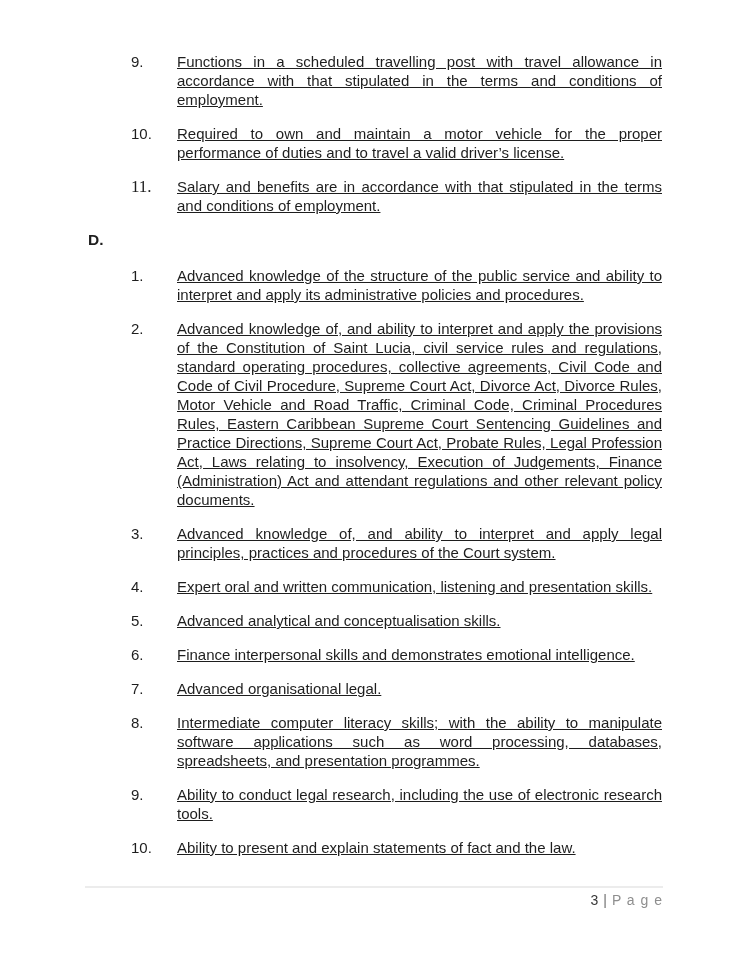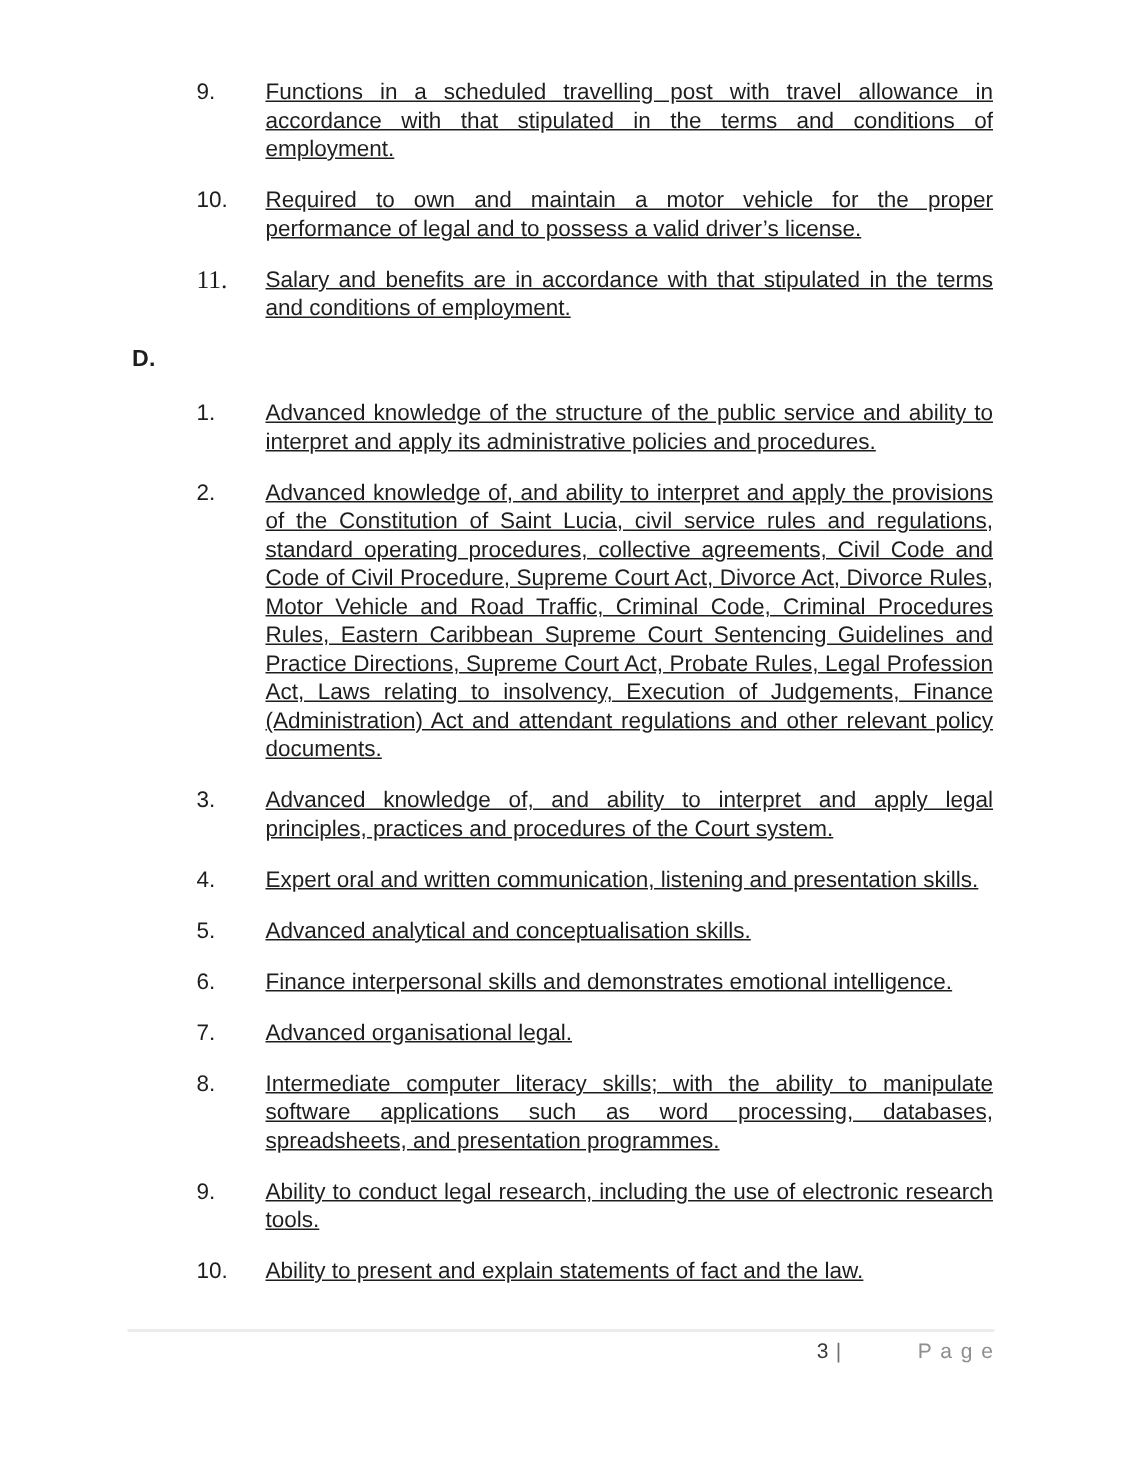--- a/index.html
+++ b/index.html
@@ -56,38 +56,38 @@
     left: 85px;
     width: 578px;
     border-top: 2px solid #ececec;
     padding-top: 3px;
     text-align: right;
     font-size: 14px;
     line-height: 18px;
   }
   .pg-num { color: #383838; }
   .pg-sep { color: #6f6f6f; margin: 0 5px; }
-  .pg-word { color: #8e8e8e; letter-spacing: 1px; margin-left: 46px; }
+  .pg-word { color: #8e8e8e; letter-spacing: 1px; }
 </style>
 </head>
 <body>
 
 <div class="page">
   <div class="content">
 
     <div class="item-list">
 
         <div class="item">
           <span class="num">9.</span>
           <div class="txt">Functions in a scheduled travelling post with travel allowance in accordance with that stipulated in the terms and conditions of employment.</div>
         </div>
 
         <div class="item">
           <span class="num">10.</span>
-          <div class="txt">Required to own and maintain a motor vehicle for the proper performance of legal and to possess a valid driver’s license.</div>
+          <div class="txt">Required to own and maintain a motor vehicle for the proper performance of duties and to travel a valid driver’s license.</div>
         </div>
 
         <div class="item">
           <span class="num serif">11.</span>
           <div class="txt">Salary and benefits are in accordance with that stipulated in the terms and conditions of employment.</div>
         </div>
       </div>
 
     <div class="section-heading">
       <span class="sec-letter">D.</span>

